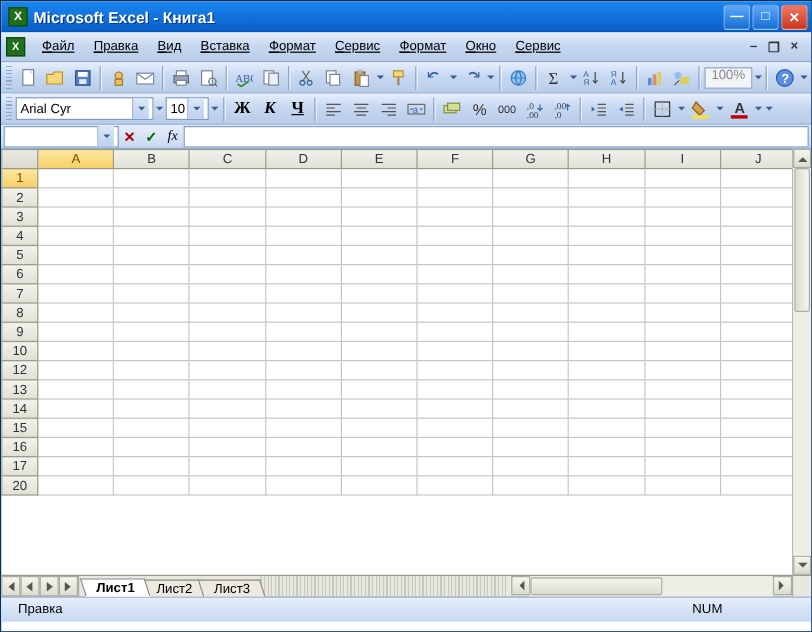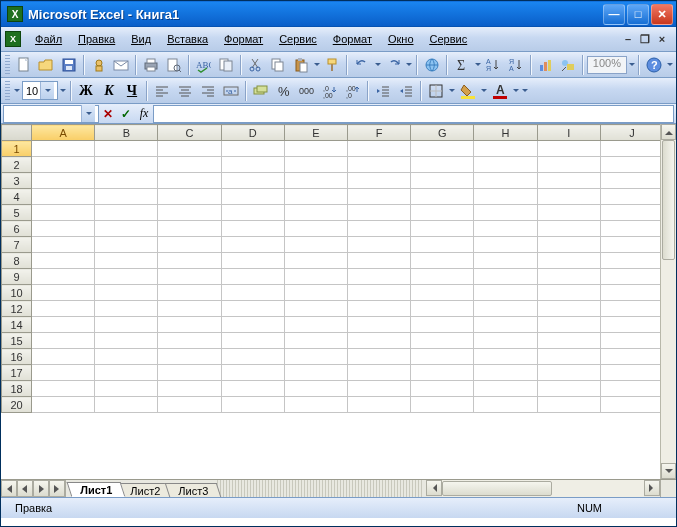--- a/index.html
+++ b/index.html
@@ -364,20 +364,24 @@
       <svg class="ic">
         <circle cx="8" cy="8" r="7" fill="#5c8de0" stroke="#2b5fa8"></circle>
         <text x="5" y="12" font-size="11" fill="#fff" font-weight="bold">?</text>
       </svg>
     </div>
   <div class="drop-arr"></div>
 </div>
 
 <div class="toolbar">
   <div class="grip"></div>
+  <div class="font-combo">
+    <span>Arial Cyr</span>
+    <div class="combo-arr"></div>
+  </div>
   <div class="drop-arr"></div>
   <div class="size-combo">
     <span>10</span>
     <div class="combo-arr"></div>
   </div>
   <div class="drop-arr"></div>
   <div class="sep"></div>
   <div class="tbtn fmt-btn">
       <span>Ж</span>
     </div>
@@ -645,20 +649,33 @@
             <td></td>
             <td></td>
             <td></td>
             <td></td>
             <td></td>
             <td></td>
             <td></td>
             <td></td>
           </tr>
           <tr>
+            <th class="rowh">13</th>
+            <td></td>
+            <td></td>
+            <td></td>
+            <td></td>
+            <td></td>
+            <td></td>
+            <td></td>
+            <td></td>
+            <td></td>
+            <td></td>
+          </tr>
+          <tr>
             <th class="rowh">14</th>
             <td></td>
             <td></td>
             <td></td>
             <td></td>
             <td></td>
             <td></td>
             <td></td>
             <td></td>
             <td></td>
@@ -685,33 +702,20 @@
             <td></td>
             <td></td>
             <td></td>
             <td></td>
             <td></td>
             <td></td>
             <td></td>
           </tr>
           <tr>
             <th class="rowh">17</th>
-            <td></td>
-            <td></td>
-            <td></td>
-            <td></td>
-            <td></td>
-            <td></td>
-            <td></td>
-            <td></td>
-            <td></td>
-            <td></td>
-          </tr>
-          <tr>
-            <th class="rowh">18</th>
             <td></td>
             <td></td>
             <td></td>
             <td></td>
             <td></td>
             <td></td>
             <td></td>
             <td></td>
             <td></td>
             <td></td>

